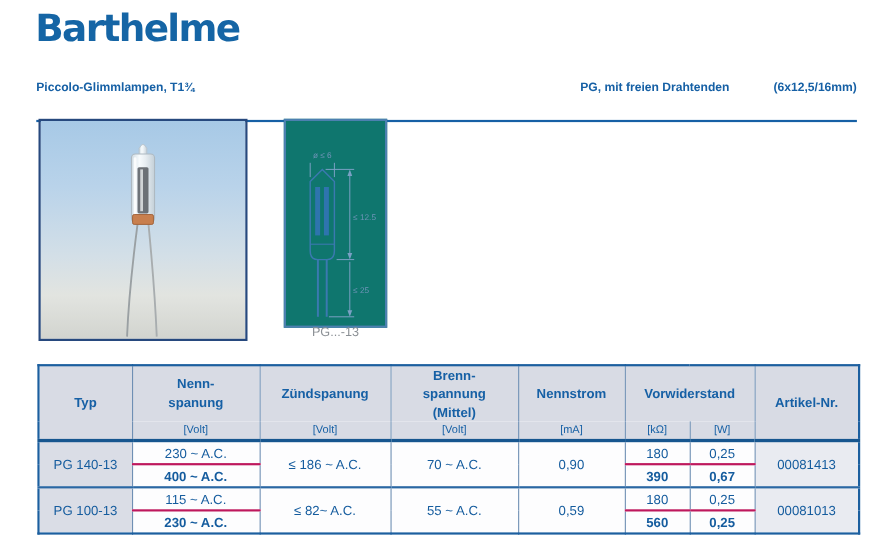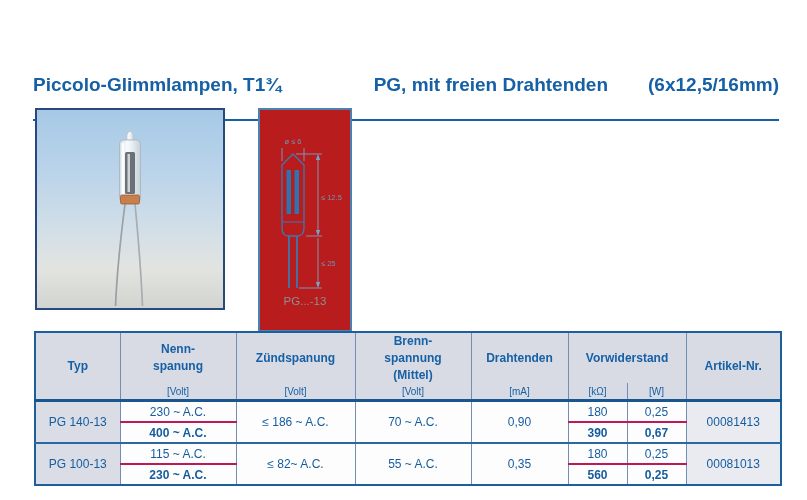--- a/index.html
+++ b/index.html
@@ -7,32 +7,32 @@
   .page{position:absolute;inset:0;background:#fff;}
 
   
   .logo{position:absolute;left:32px;top:6px;font-size:34px;font-weight:bold;
         color:#1565a5;letter-spacing:-1.5px;font-family:"DejaVu Sans","Liberation Sans",sans-serif;}
 
   
   .header-row{position:absolute;left:33px;top:74px;width:746px;
               border-bottom:2px solid #1660a5;padding-bottom:23px;
               display:flex;justify-content:space-between;align-items:flex-end;
-              color:#1660a5;font-weight:bold;font-size:19px;}
+              color:#1660a5;font-weight:bold;font-size:11px;}
   .header-right{display:flex;gap:40px;}
 
   
   .photo{position:absolute;left:35px;top:108px;width:190px;height:202px;box-sizing:border-box;
          border:2px solid #27497e;
          background:linear-gradient(180deg,#a7c9e6 0%,#b9d3ea 30%,#d3dfe7 62%,#e2e4e0 80%,#d2d4cf 100%);}
   .photo svg{display:block;}
 
   
-  .drawing{position:absolute;left:258px;top:108px;width:94px;height:224px;box-sizing:border-box;
-           border:2px solid #4c80b0;background:#b91c1c;}
+  .drawing{position:absolute;left:258px;top:108px;width:94px;height:190px;box-sizing:border-box;
+           border:2px solid #4c80b0;background:#0f766e;}
   .drawing svg{display:block;}
 
   
   table.spec{position:absolute;left:34px;top:331px;border-collapse:collapse;table-layout:fixed;
              border:2px solid #1c5f9f;}
   table.spec th,table.spec td{padding:0;margin:0;text-align:center;vertical-align:middle;
              border-left:1px solid #6f8fb4;border-right:1px solid #6f8fb4;
              overflow:hidden;}
   table.spec thead th{background:#d8dbe4;color:#1660a5;border-top:none;border-bottom:none;}
   th.lbl{font-size:12px;font-weight:bold;vertical-align:top;padding-top:6px;
@@ -43,20 +43,21 @@
   td.typ{background:#dadde6 !important;font-weight:normal;}
   td.artikel{background:#e9ebf1 !important;}
   td.sep-top{border-top:2px solid #be185d;font-weight:bold;}
   tr.block-start td{border-top:2px solid #2a67a3;}
 </style>
 </head>
 <body>
 
 <div class="page">
 
+  <div class="logo">Barthelme</div>
 
   <div class="header-row">
     <span>Piccolo-Glimmlampen, T1¾</span>
     <span class="header-right">
       <span>PG, mit freien Drahtenden</span>
       <span>(6x12,5/16mm)</span>
     </span>
   </div>
 
   <div class="photo">
@@ -140,21 +141,21 @@
     </colgroup>
     <thead>
       <tr>
         <th class="lbl hdr-bottom" rowspan="2">Typ</th>
         <th class="lbl">Nenn-
 spanung</th>
         <th class="lbl">Zündspanung</th>
         <th class="lbl">Brenn-
 spannung
 (Mittel)</th>
-        <th class="lbl">Drahtenden</th>
+        <th class="lbl">Nennstrom</th>
         <th class="lbl" colspan="2">Vorwiderstand</th>
         <th class="lbl hdr-bottom" rowspan="2">Artikel-Nr.</th>
       </tr>
       <tr>
         <th class="unit hdr-bottom">[Volt]</th>
         <th class="unit hdr-bottom">[Volt]</th>
         <th class="unit hdr-bottom">[Volt]</th>
         <th class="unit hdr-bottom">[mA]</th>
         <th class="unit hdr-bottom">[kΩ]</th>
         <th class="unit hdr-bottom">[W]</th>
@@ -174,21 +175,21 @@
       <tr>
         <td class="sep-top">400 ~ A.C.</td>
         <td class="sep-top">390</td>
         <td class="sep-top">0,67</td>
       </tr>
       <tr class="block-start">
         <td class="typ" rowspan="2">PG 100-13</td>
         <td>115 ~ A.C.</td>
         <td rowspan="2">≤ 82~ A.C.</td>
         <td rowspan="2">55 ~ A.C.</td>
-        <td rowspan="2">0,35</td>
+        <td rowspan="2">0,59</td>
         <td>180</td>
         <td>0,25</td>
         <td class="artikel" rowspan="2">00081013</td>
       </tr>
       <tr>
         <td class="sep-top">230 ~ A.C.</td>
         <td class="sep-top">560</td>
         <td class="sep-top">0,25</td>
       </tr>
     </tbody>

